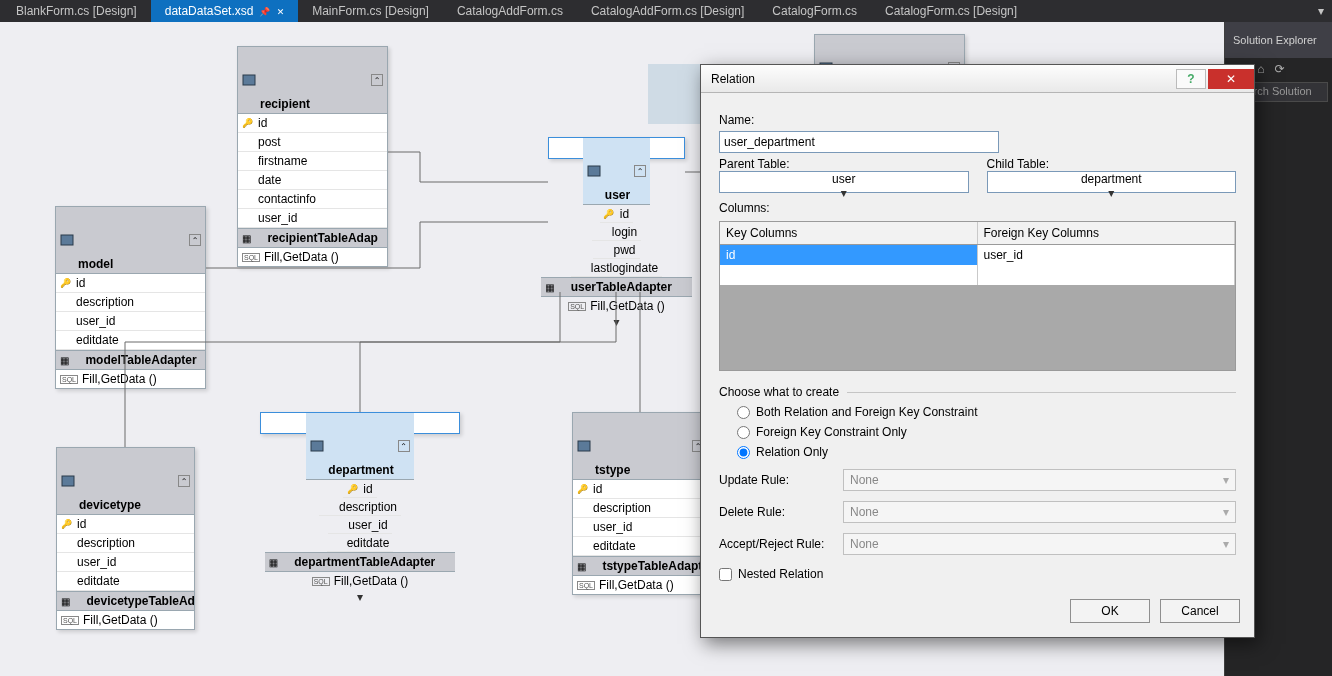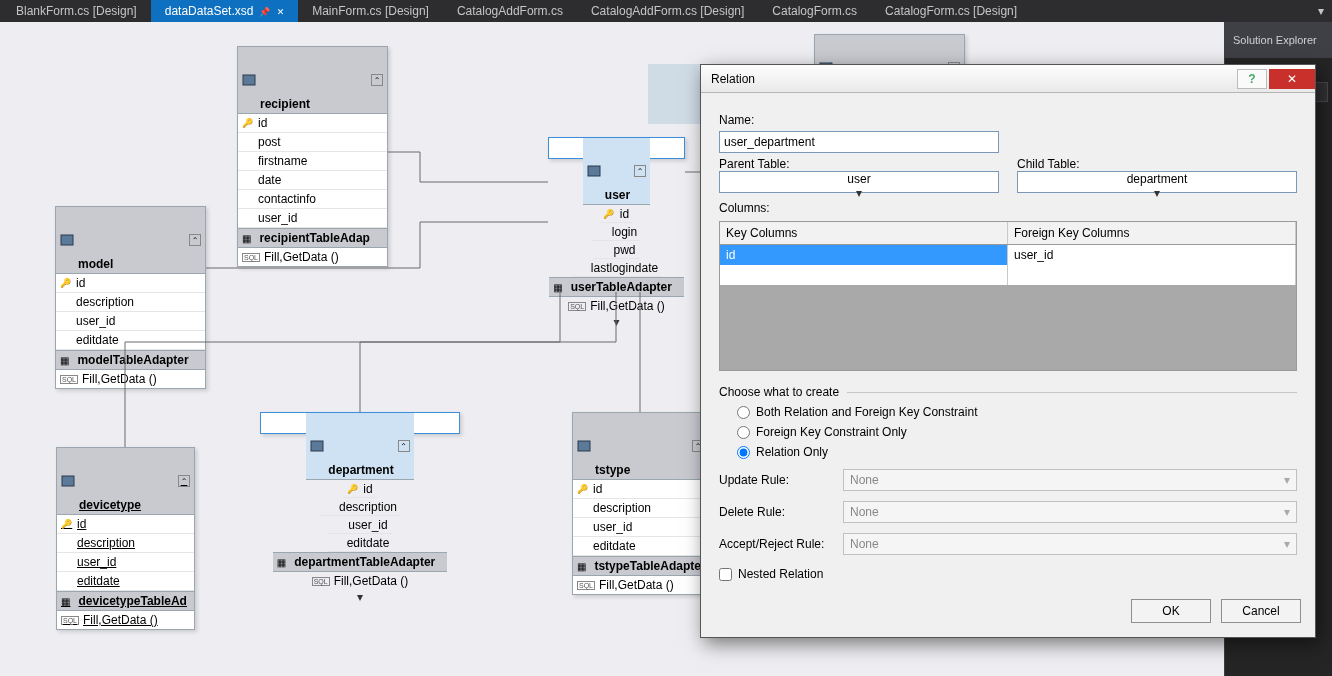--- a/index.html
+++ b/index.html
@@ -29,30 +29,30 @@
 .tblbox.sel { border: 1px solid #3b8edb; }
 .tblbox.sel .tblhdr { background: #cfe2f3; }
 .tblhdr { background: #c9cad0; display: flex; align-items: center; padding: 2px 4px; gap: 4px; border-bottom: 1px solid #9aa7b0; }
 .tblhdr .lbl { font-weight: 600; flex: 1; margin-top: 48px; }
 .tblhdr .coll { width: 12px; height: 12px; border: 1px solid #888; display: inline-flex; align-items: center; justify-content: center; font-size: 8px; }
 .tblhdr .coll::before { content: "⌃"; }
 .row { display: flex; align-items: center; padding: 2px 4px; border-bottom: 1px solid #e5e5e5; gap: 6px; min-height: 18px; }
 .row:last-child { border-bottom: none; }
 .row .key { width: 10px; font-size: 9px; color: #666; }
 .row .key.k::before { content: "🔑"; font-size: 9px; }
-.adapterhdr { background: #c9cad0; border-top: 1px solid #9aa7b0; border-bottom: 1px solid #9aa7b0; padding: 2px 4px; display: flex; align-items: center; gap: 8px; }
+.adapterhdr { background: #c9cad0; border-top: 1px solid #9aa7b0; border-bottom: 1px solid #9aa7b0; padding: 2px 4px; display: flex; align-items: center; gap: 16px; }
 .adapterhdr .icon::before { content: "▦"; font-size: 10px; }
 .adapterhdr .lbl { font-weight: 600; flex: 1; }
 .adapterrow { padding: 2px 4px; display: flex; align-items: center; gap: 4px; }
 .adapterrow .sql { font-size: 8px; color: #555; }
 .adapterrow .sql::before { content: "SQL"; font-size:7px; border:1px solid #888; padding:0 1px;}
 
 
 .overlay-stripe { position: absolute; left: 648px; top: 64px; width: 56px; height: 60px; background: rgba(160,190,210,0.4); }
-.dialog { position: absolute; left: 700px; top: 64px; width: 616px; background: #f0f0f0; border: 1px solid #555; box-shadow: 4px 6px 18px rgba(0,0,0,0.5); }
+.dialog { position: absolute; left: 700px; top: 64px; width: 555px; background: #f0f0f0; border: 1px solid #555; box-shadow: 4px 6px 18px rgba(0,0,0,0.5); }
 .dlg-title { background: linear-gradient(#fdfdfd, #e9e9e9); height: 28px; display: flex; align-items: center; padding: 0 0 0 10px; border-bottom: 1px solid #b5b5b5; }
 .dlg-title .t { flex: 1; font-size: 12px; }
 .dlg-title .btn { width: 30px; height: 20px; display: inline-flex; align-items: center; justify-content: center; margin-left: 2px; }
 .dlg-title .help { font-weight: bold; color: #4a6; border:1px solid #bbb; background:#fafafa;}
 .dlg-title .closebtn { background: #c9302c; color: #fff; width: 46px; height: 20px; }
 .dlg-body { padding: 12px 18px 8px 18px; }
 .lbl2 { display: block; margin: 8px 0 4px 0; }
 .inp { width: 280px; height: 22px; border: 1px solid #7a99b8; padding: 2px 4px; background: #fff; }
 .row2 { display: flex; gap: 18px; margin-top: 4px; }
 .row2 .col { flex: 1; }
@@ -314,21 +314,21 @@
         <span class="icon"></span>
         <span class="lbl">tstypeTableAdapte</span>
         <span class="coll"></span>
       </div>
     <div class="adapterrow">
         <span class="sql"></span>
         <span>Fill,GetData ()</span>
       </div>
   </div>
 
-  <div class="tblbox" style="left:56px; top:425px; width:139px;text-decoration:underline;">
+  <div class="tblbox" style="left:56px; top:425px; width:139px;">
     <div class="tblhdr">
         <svg class="dbicon">
           <rect x="1" y="1" width="12" height="10" fill="#5b7a99" stroke="#2a3a4a"></rect>
         </svg>
         <span class="lbl">devicetype</span>
         <span class="coll"></span>
       </div>
     <div class="row">
         <span class="key k"></span>
         <span>id</span>

